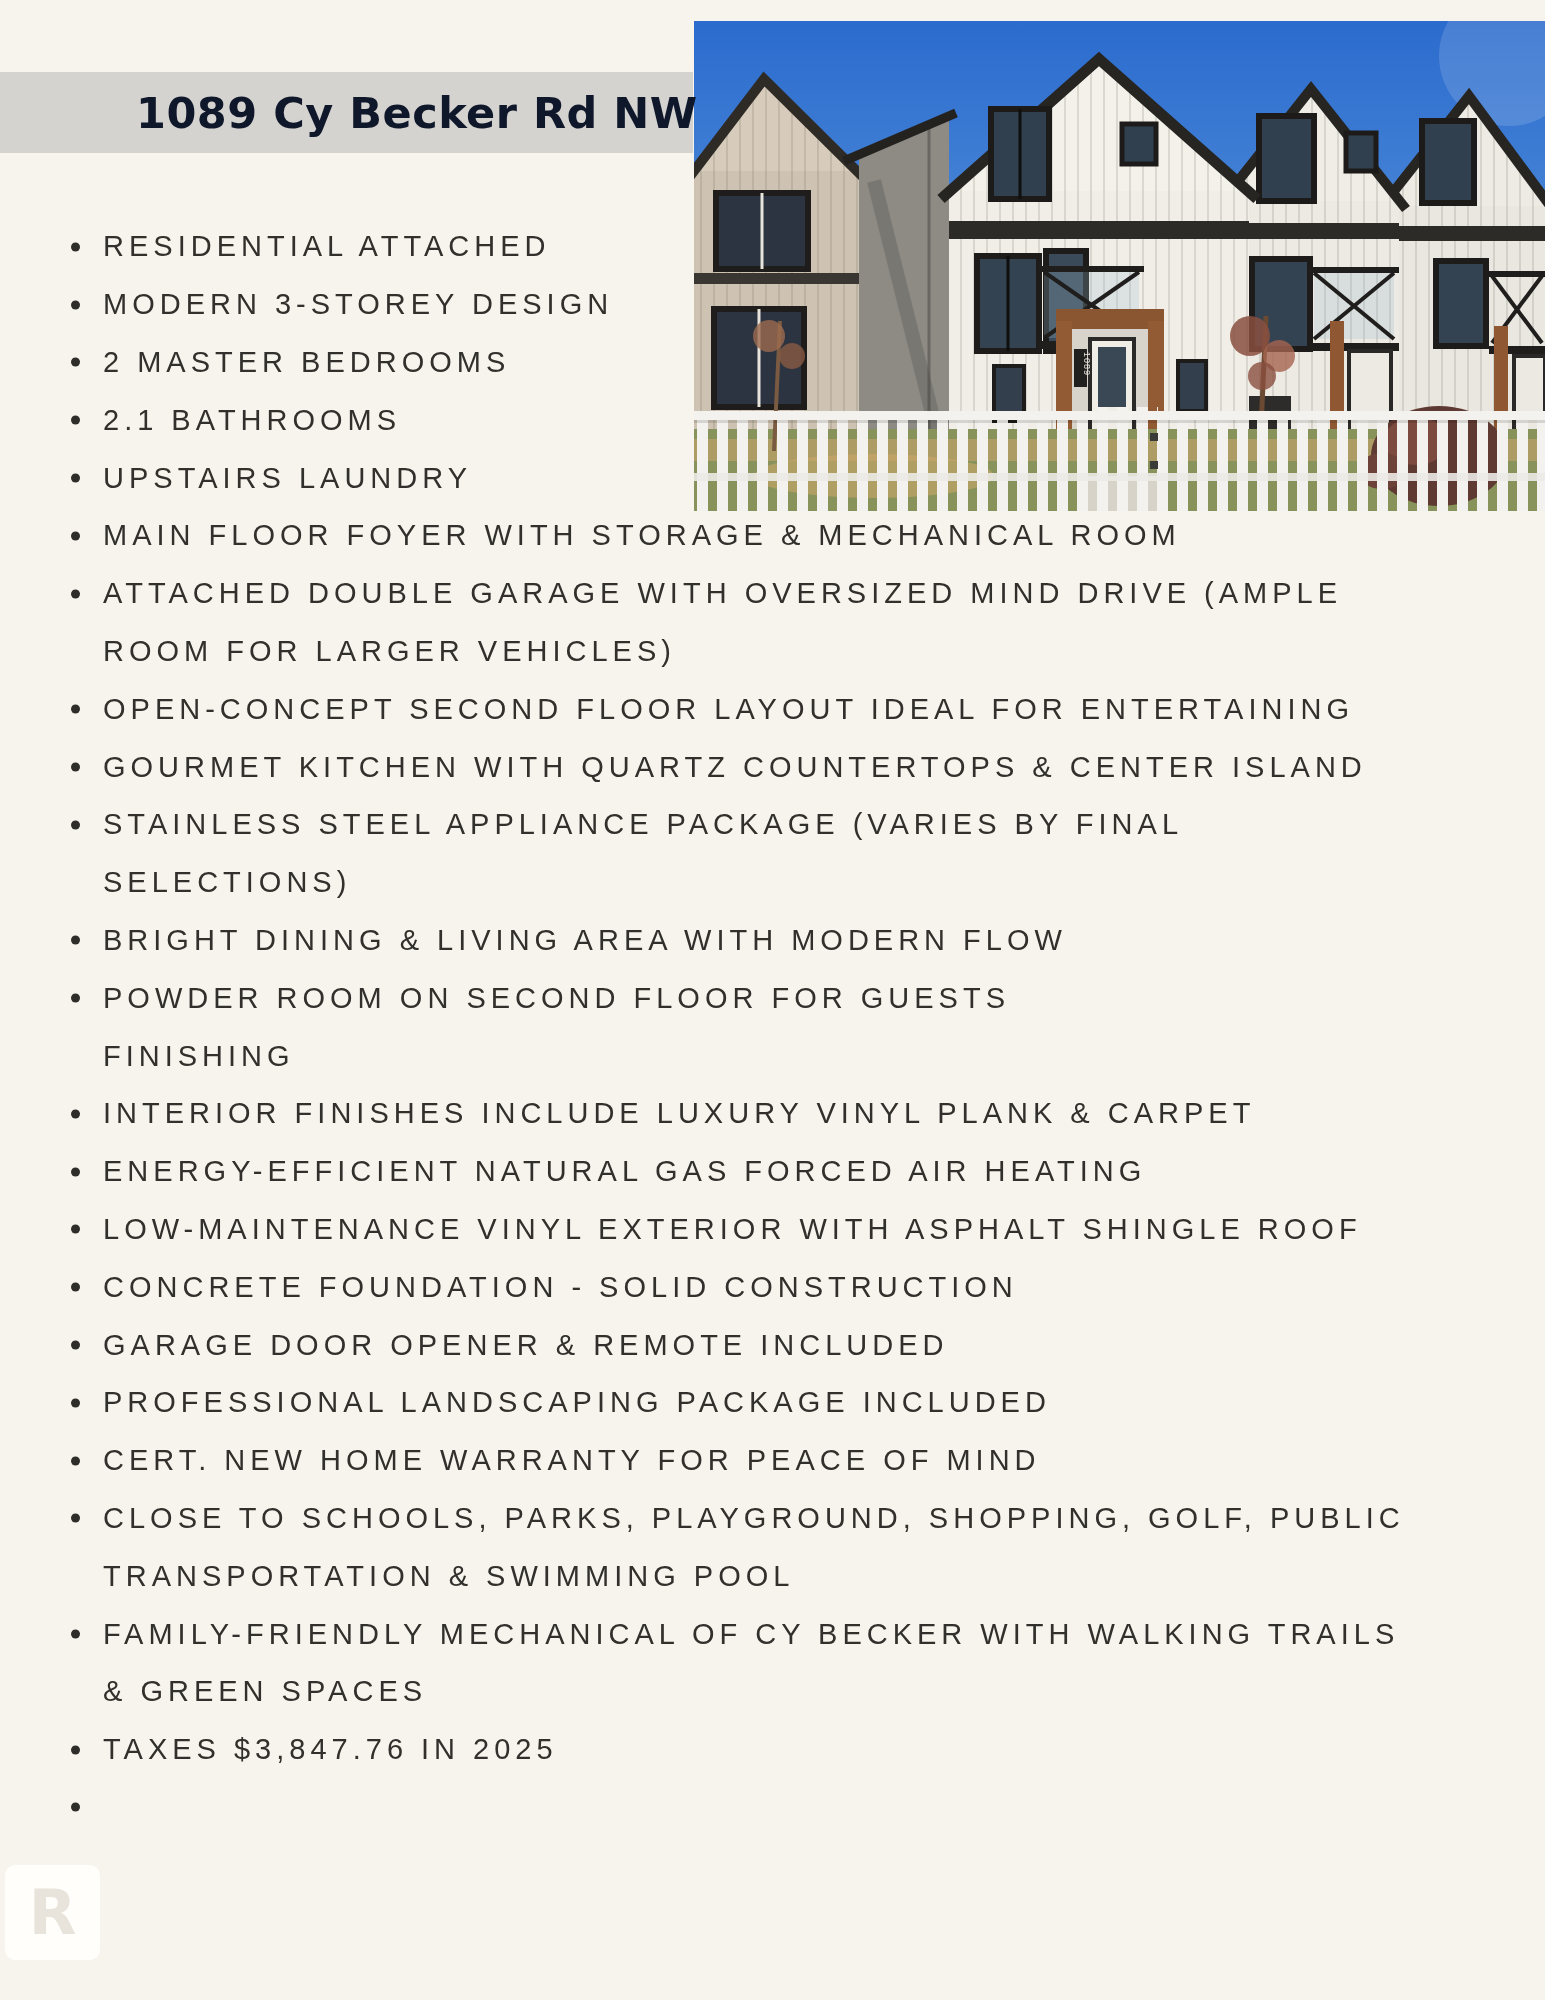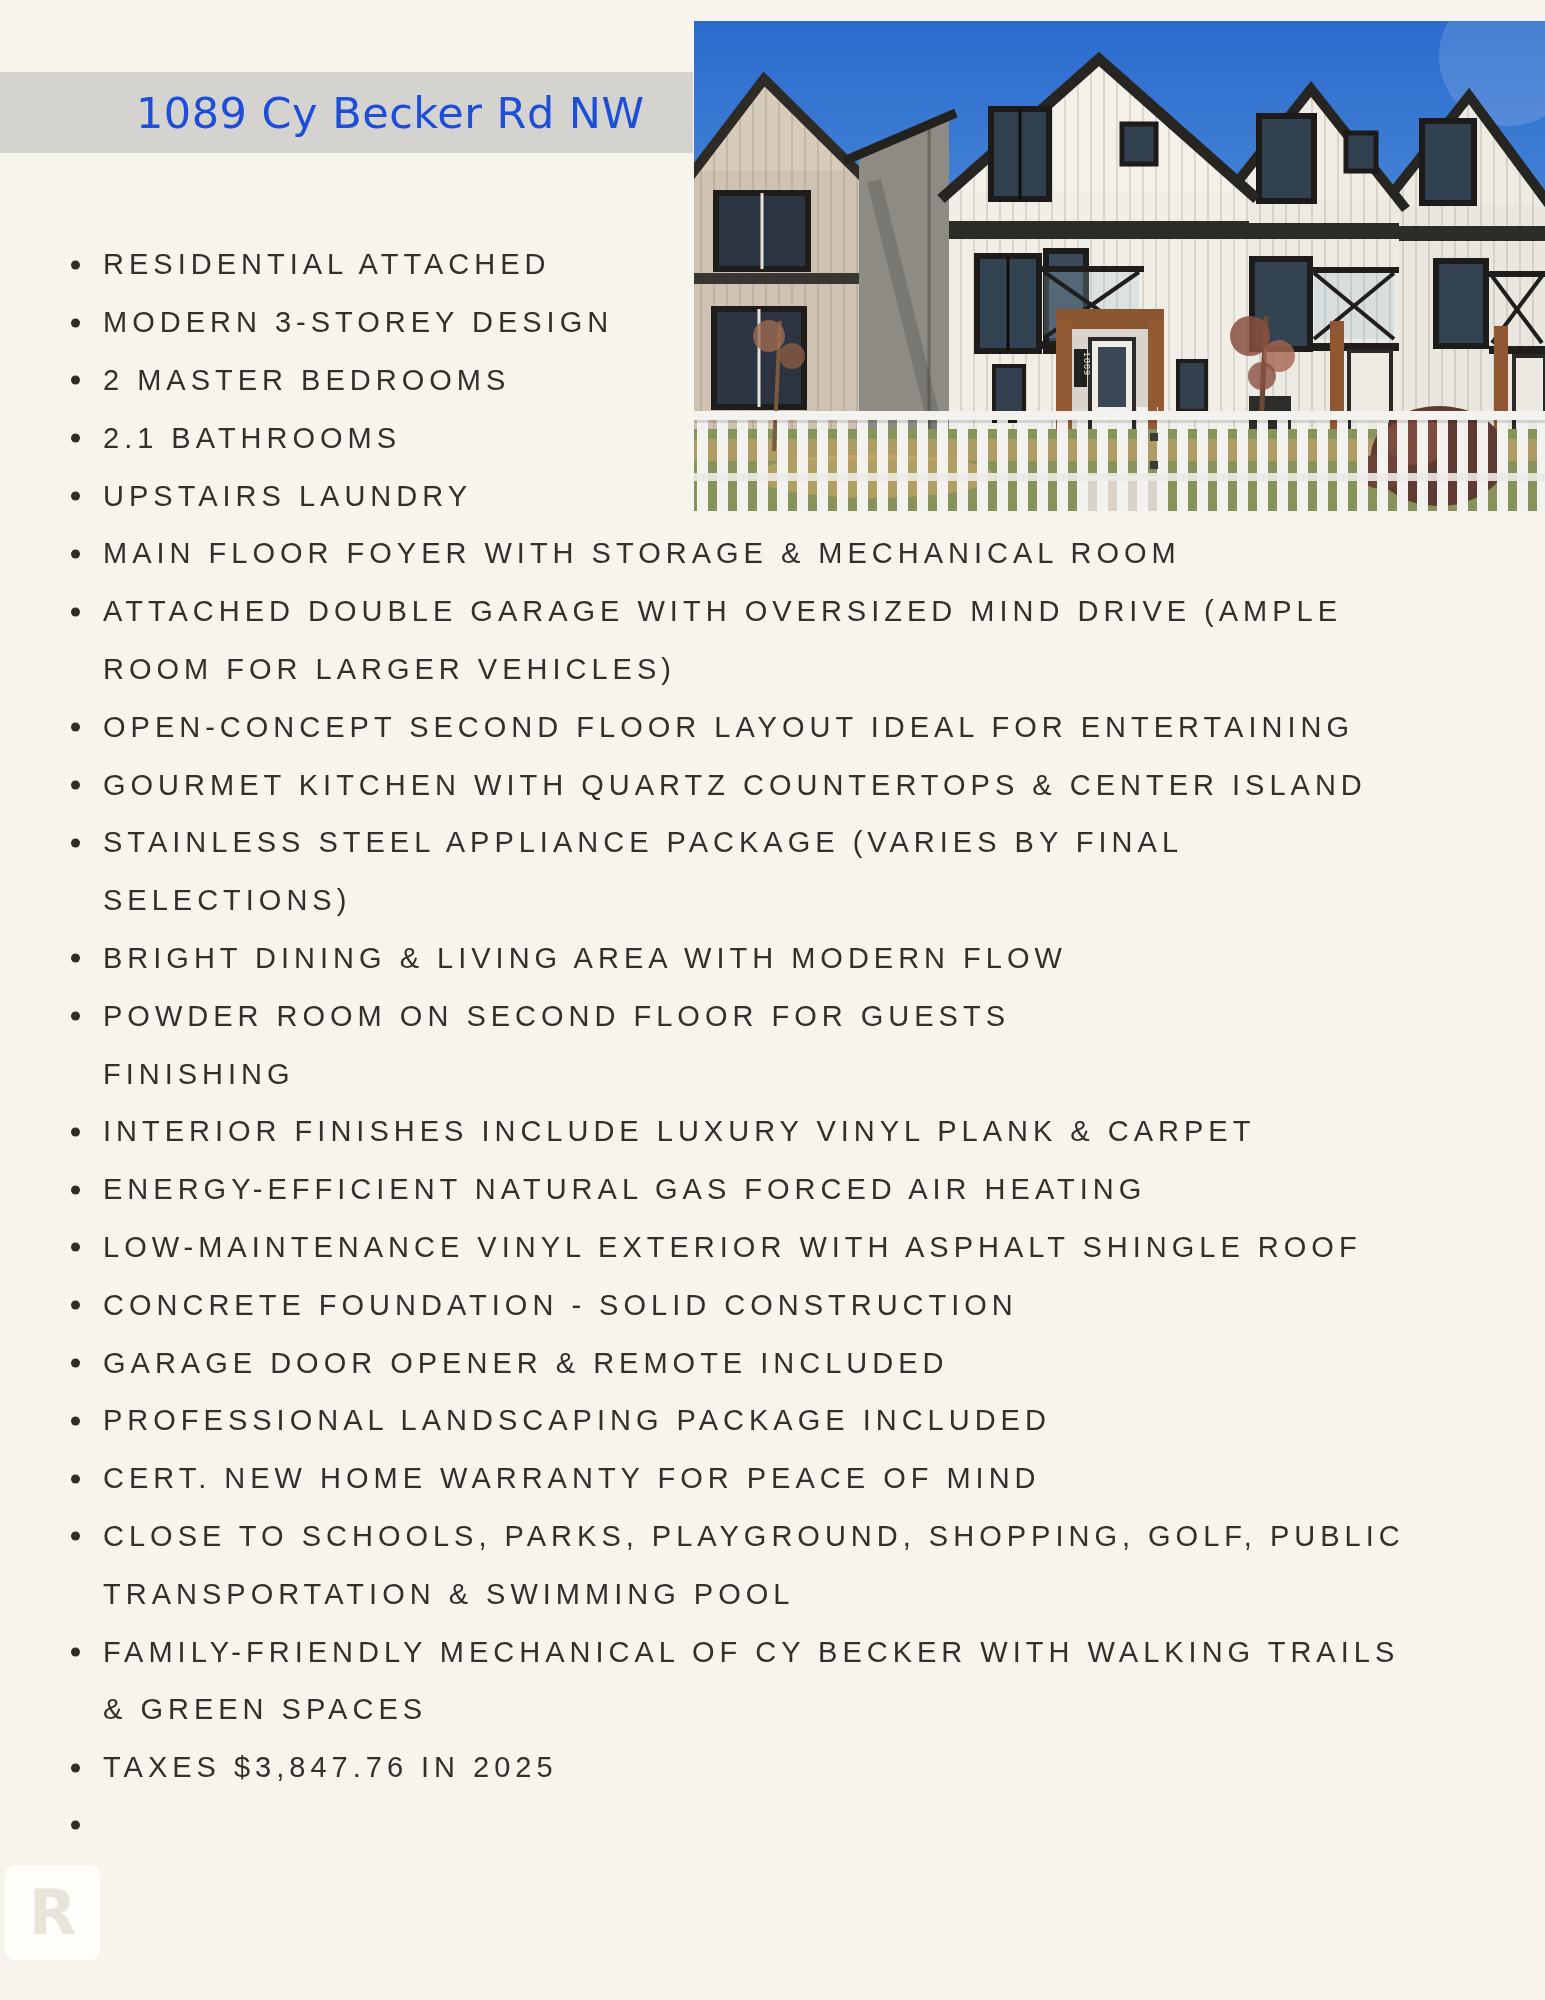--- a/index.html
+++ b/index.html
@@ -3,28 +3,28 @@
 <meta charset="utf-8">
 <style>
   html,body{margin:0;padding:0;background:#f7f4ed;}
   .page{position:relative;width:1545px;height:2000px;background:#f7f4ed;overflow:hidden;
         font-family:"Liberation Sans",sans-serif;}
 
   
   .banner{position:absolute;left:0;top:72px;width:693px;height:81px;background:#d5d3d0;
           display:flex;align-items:center;z-index:1;}
   .banner h1{margin:0;padding-left:136px;font-family:"DejaVu Sans","Liberation Sans",sans-serif;
-             font-size:43px;font-weight:400;color:#1d4ed8;letter-spacing:0.5px;white-space:nowrap;}
+             font-size:43px;font-weight:700;color:#0f172a;letter-spacing:0.5px;white-space:nowrap;}
 
   
   .photo{position:absolute;left:694px;top:21px;width:851px;height:490px;z-index:1;}
   .photo svg{display:block;}
 
   
-  .features{position:absolute;left:0;top:236px;width:1386px;z-index:2;}
+  .features{position:absolute;left:0;top:218px;width:1386px;z-index:2;}
   .fline{position:relative;height:57.8px;display:flex;align-items:center;
          padding-left:103px;box-sizing:border-box;}
   .dot{position:absolute;left:71px;top:50%;transform:translateY(-50%);
        width:9px;height:9px;border-radius:50%;background:#2f2d29;}
   .ftext{font-size:29px;letter-spacing:5px;color:#32302c;white-space:nowrap;}
 
   
   .watermark{position:absolute;left:5px;top:1865px;width:95px;height:95px;background:#fffefb;
              border-radius:10px;display:flex;align-items:center;justify-content:center;z-index:0;}
   .wm-glyph{font-family:"DejaVu Sans","Liberation Sans",sans-serif;font-size:62px;font-weight:bold;

